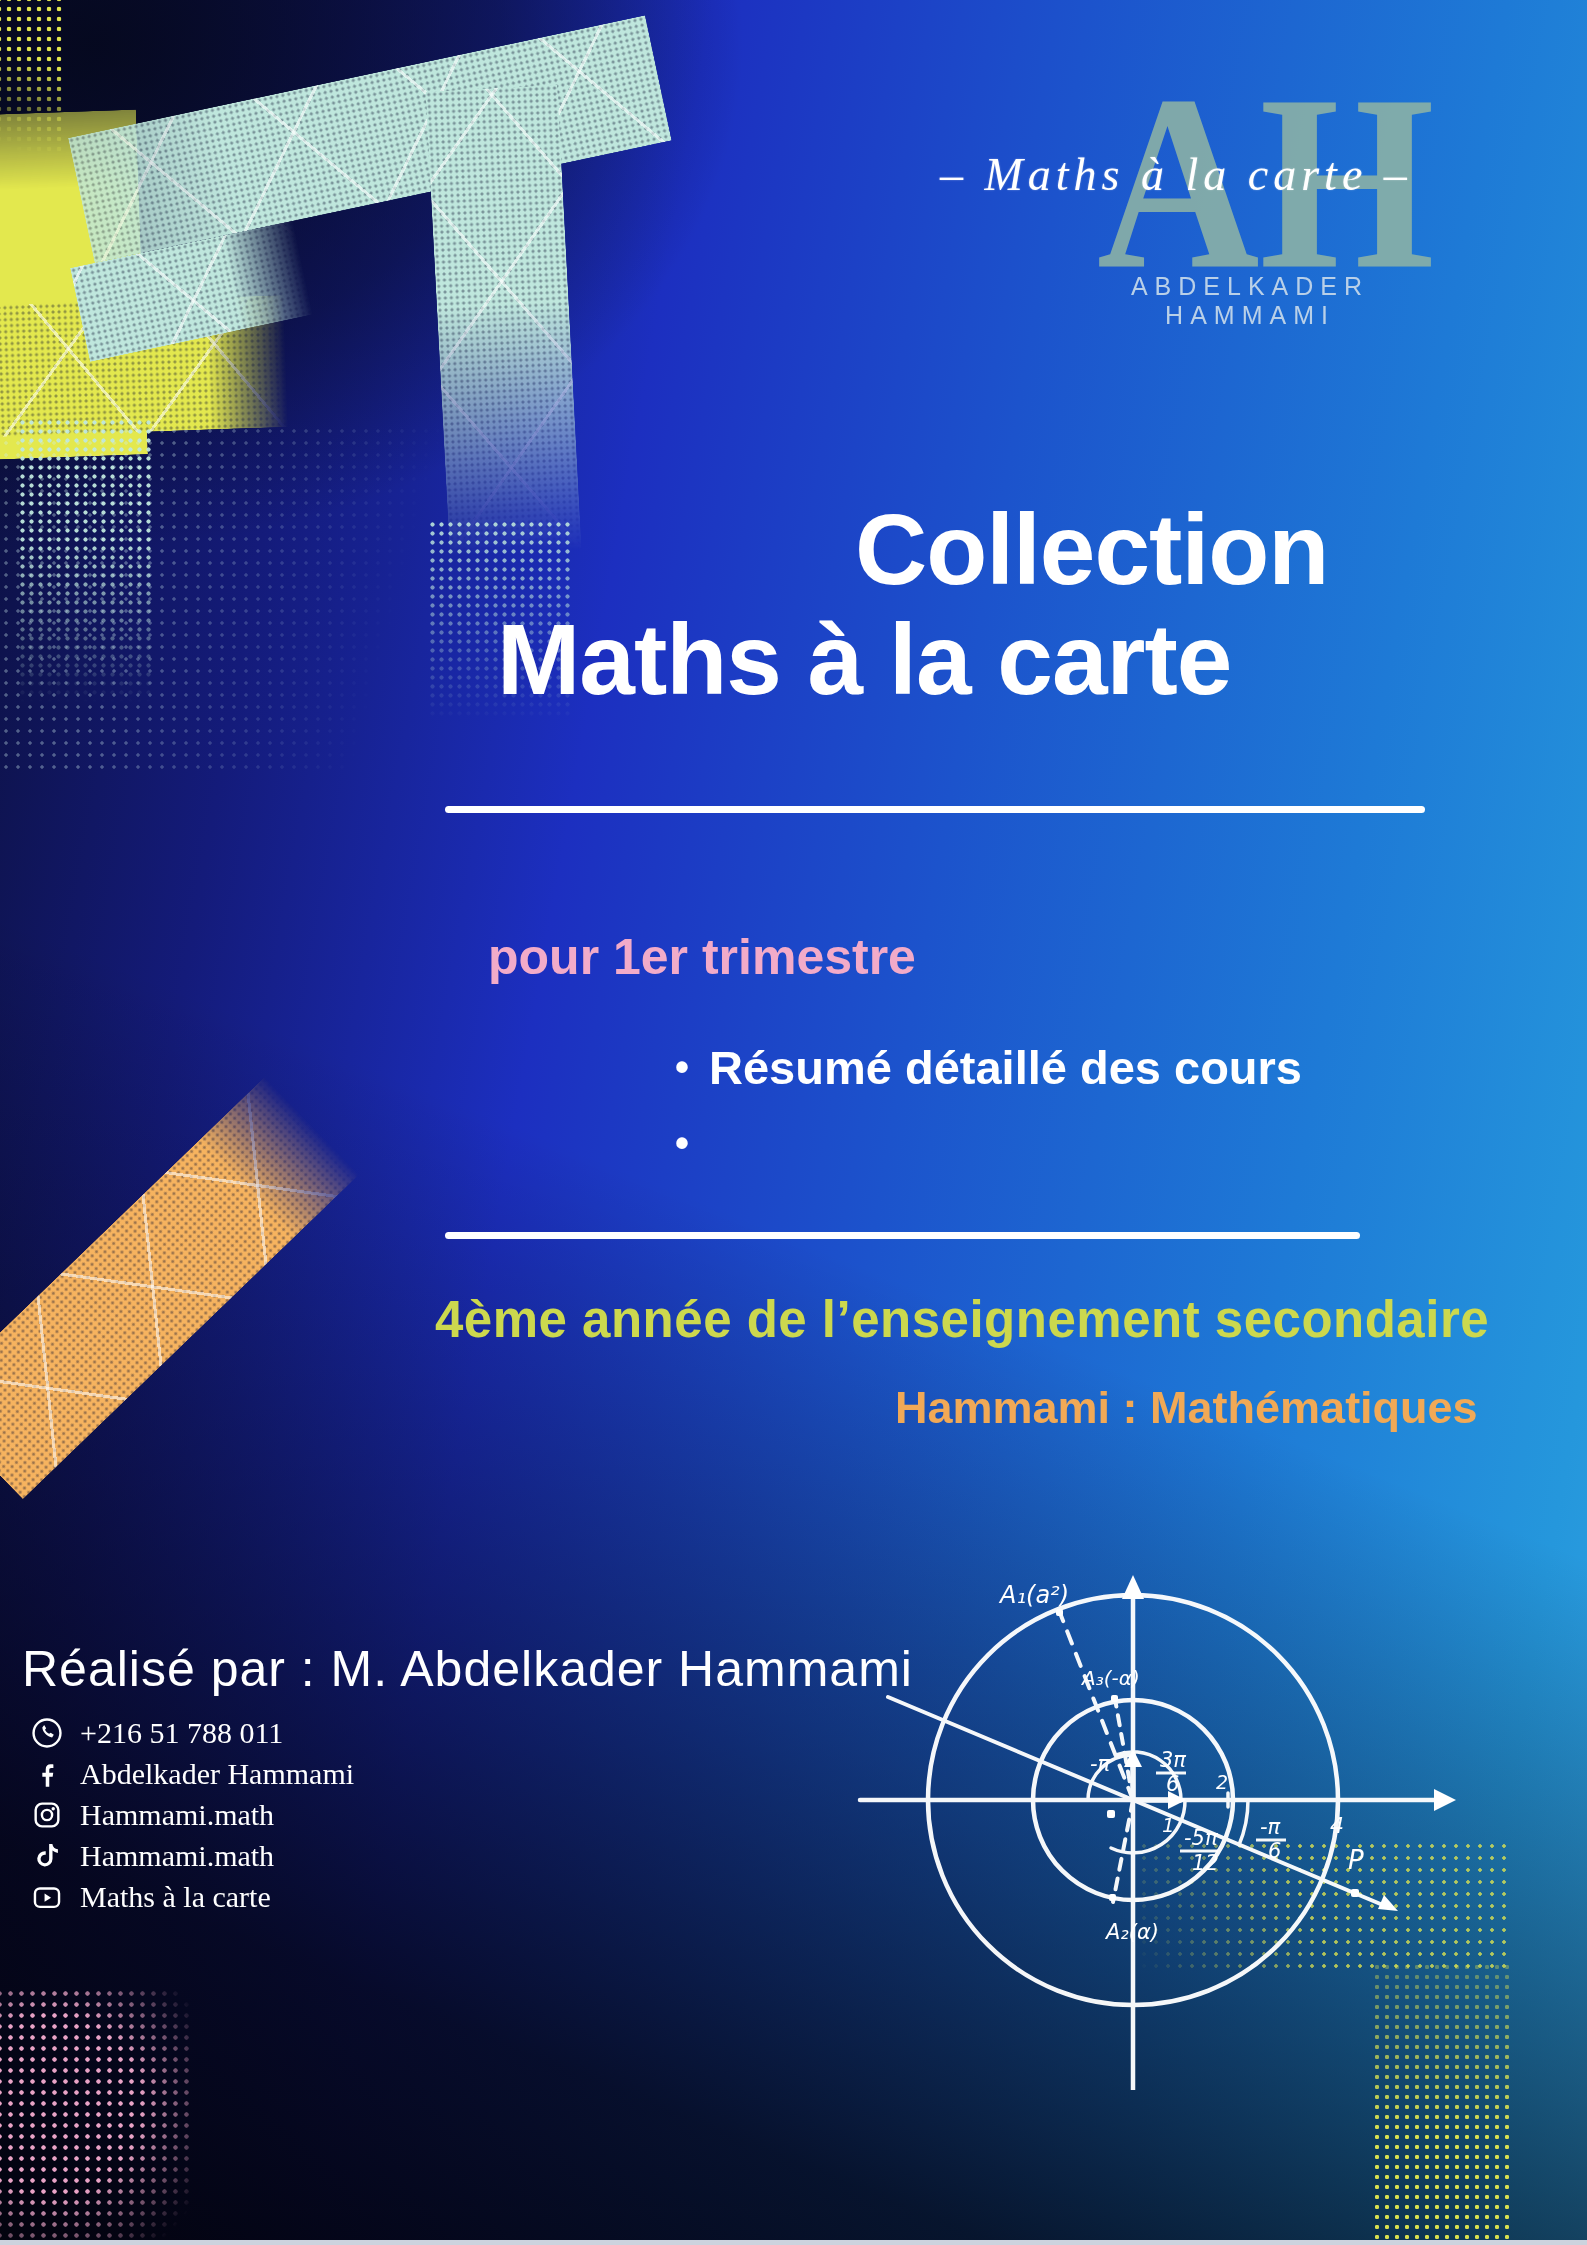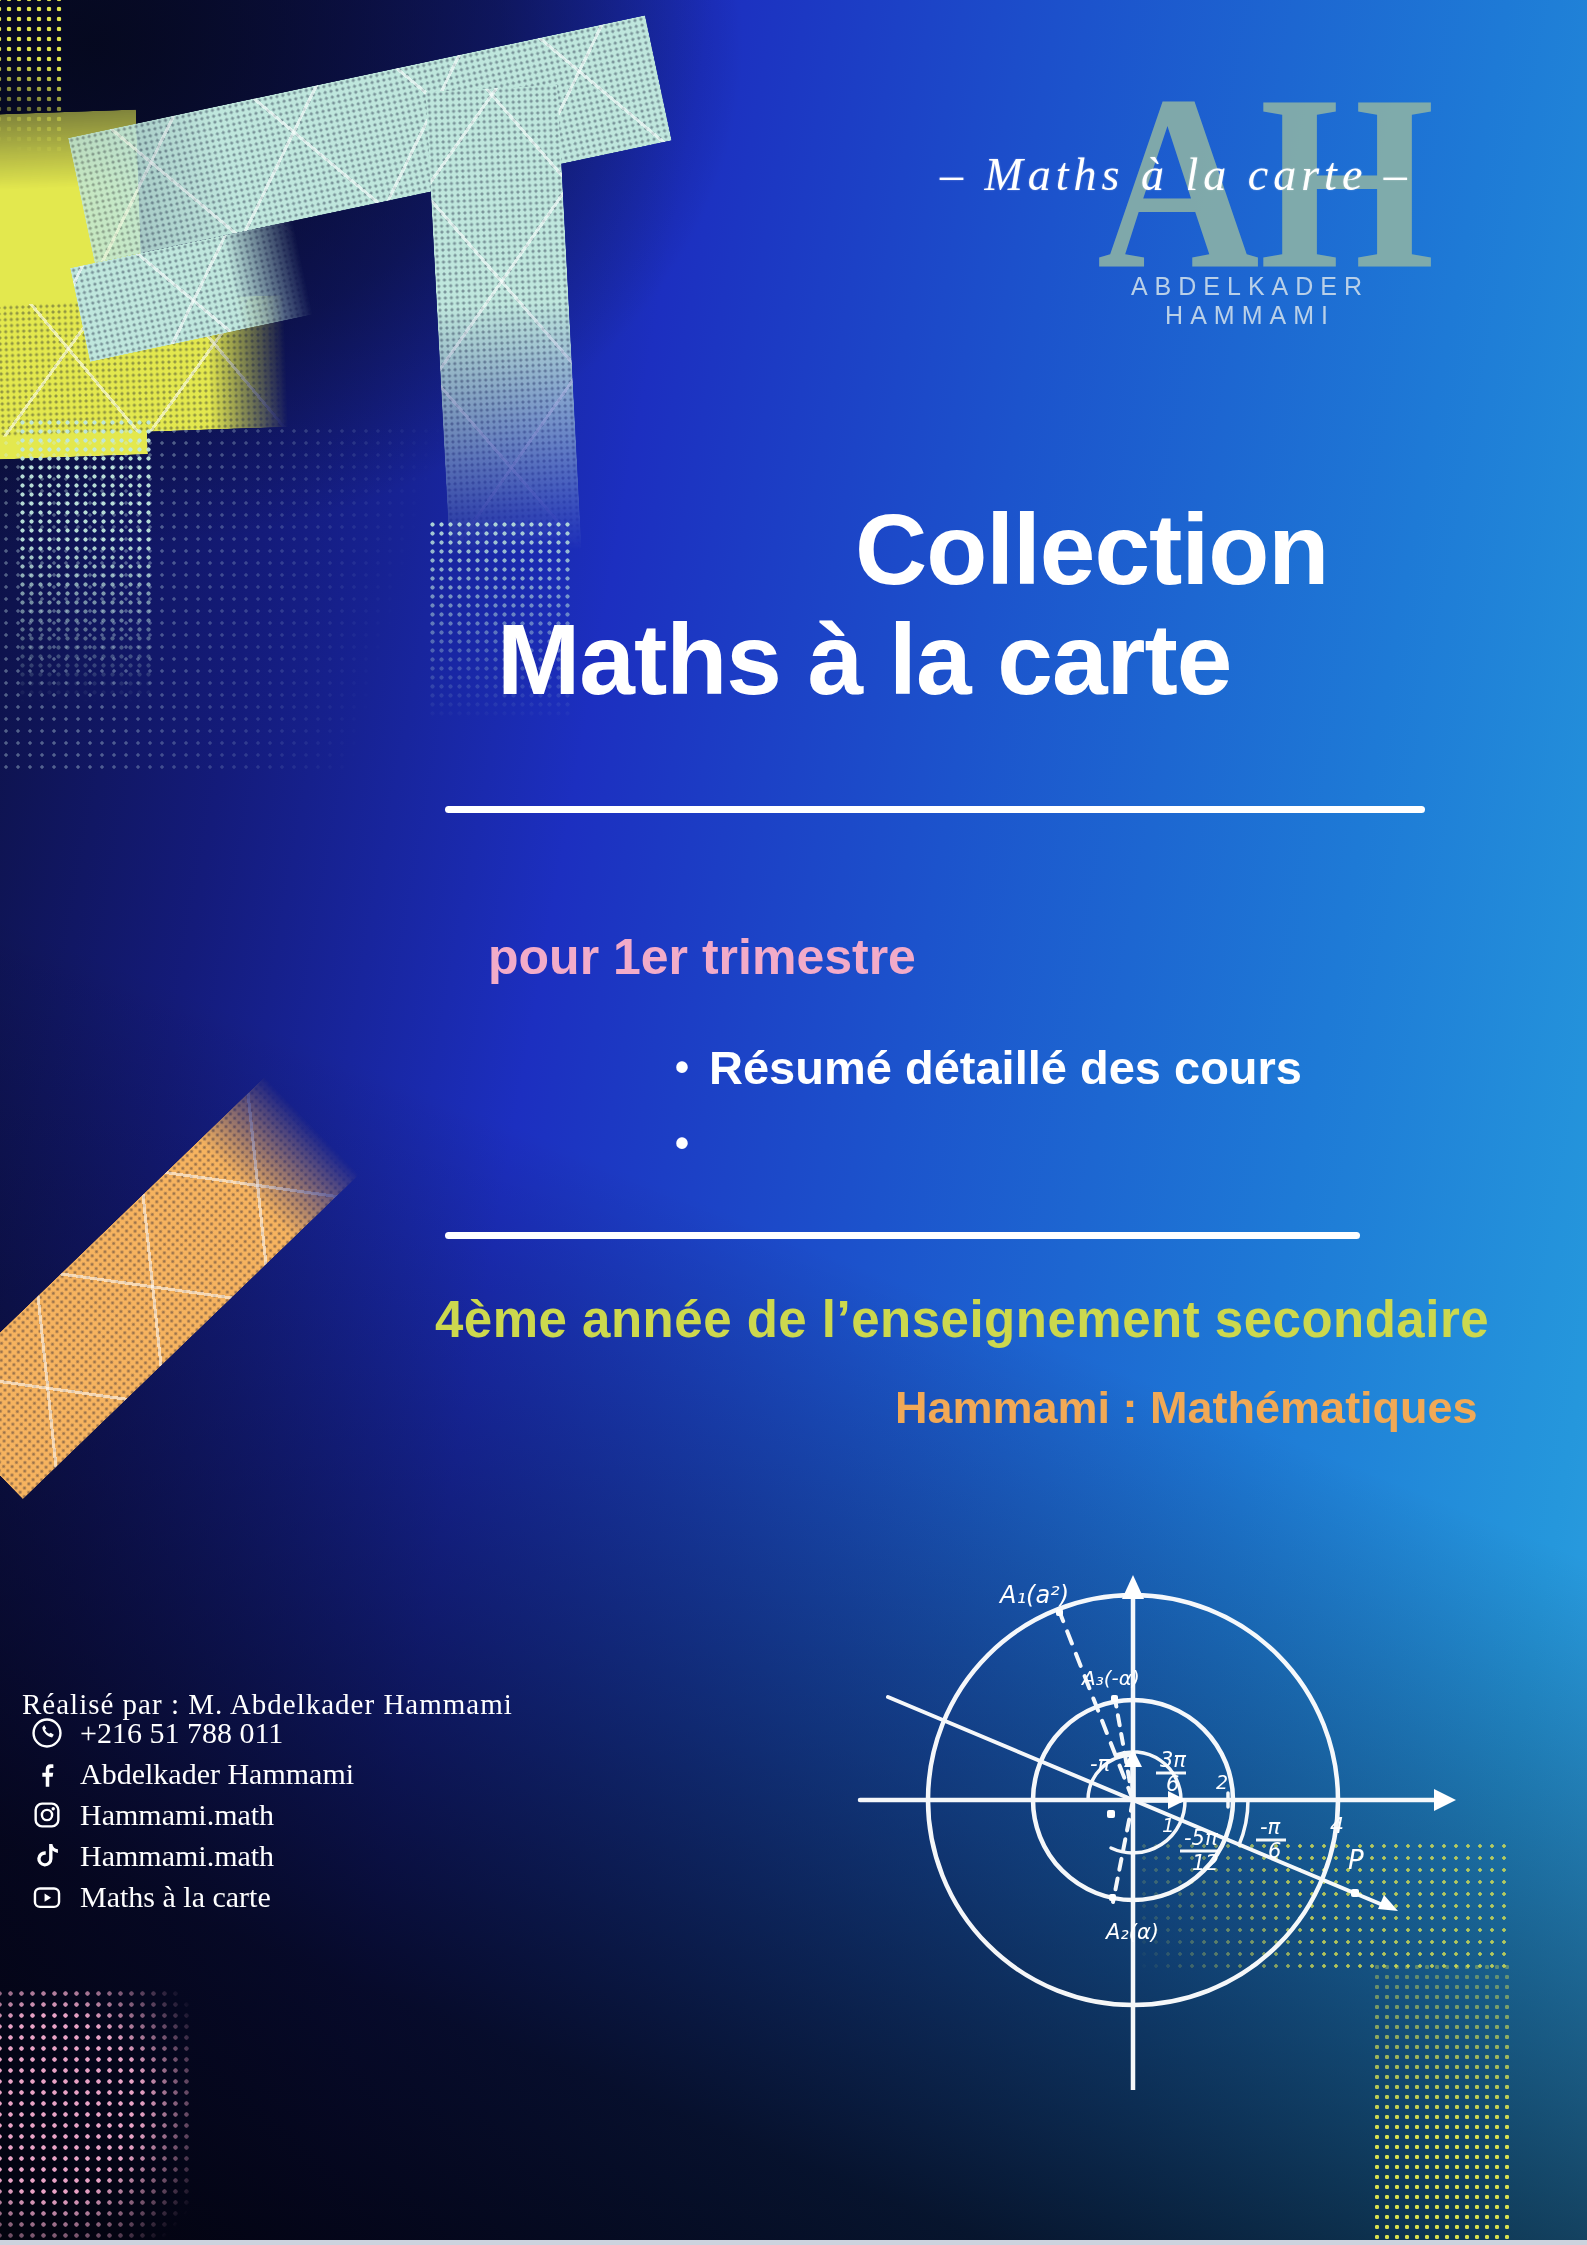--- a/index.html
+++ b/index.html
@@ -81,21 +81,21 @@
   #subtitle-line1{left:488px;top:856px;font-size:50px;font-weight:700;color:#fff;z-index:3;white-space:nowrap;}
   #subtitle-line2{left:488px;top:928px;font-size:50px;font-weight:700;color:var(--pink_text);z-index:3;white-space:nowrap;}
   
   #bullet-list{left:675px;top:1040px;z-index:3;list-style:none;}
   .bullet-row{display:flex;align-items:center;margin-bottom:26px;color:#fff;font-size:47px;font-weight:700;white-space:nowrap;}
   .bullet-marker{font-size:40px;margin-right:20px;}
   
   #level-line1{left:435px;top:1290px;font-size:51px;font-weight:700;color:var(--green_text);z-index:3;white-space:nowrap;letter-spacing:.5px;}
   #level-line2{left:895px;top:1382px;font-size:45px;font-weight:700;color:var(--orange_text);z-index:3;white-space:nowrap;}
   
-  #author-line{left:22px;top:1688px;font-family:Liberation Serif, serif;font-size:29px;color:#fff;z-index:3;letter-spacing:1px;white-space:nowrap;}
+  #author-line{left:22px;top:1640px;font-family:Liberation Sans, sans-serif;font-size:50px;color:#fff;z-index:3;letter-spacing:1px;white-space:nowrap;}
   #contact-list{left:30px;top:1712px;z-index:3;list-style:none;font-family:Liberation Serif, serif;}
   .contact-row{display:flex;align-items:center;height:41px;color:#fff;font-size:30px;white-space:nowrap;}
   .contact-icon{width:34px;height:34px;margin-right:16px;flex:0 0 34px;display:flex;align-items:center;justify-content:center;}
   
   #trig-diagram{left:850px;top:1545px;z-index:2;}
   #trig-diagram text{font-family:"DejaVu Sans",sans-serif;fill:#fff;font-style:italic;}
 </style>
 </head>
 <body>
 

